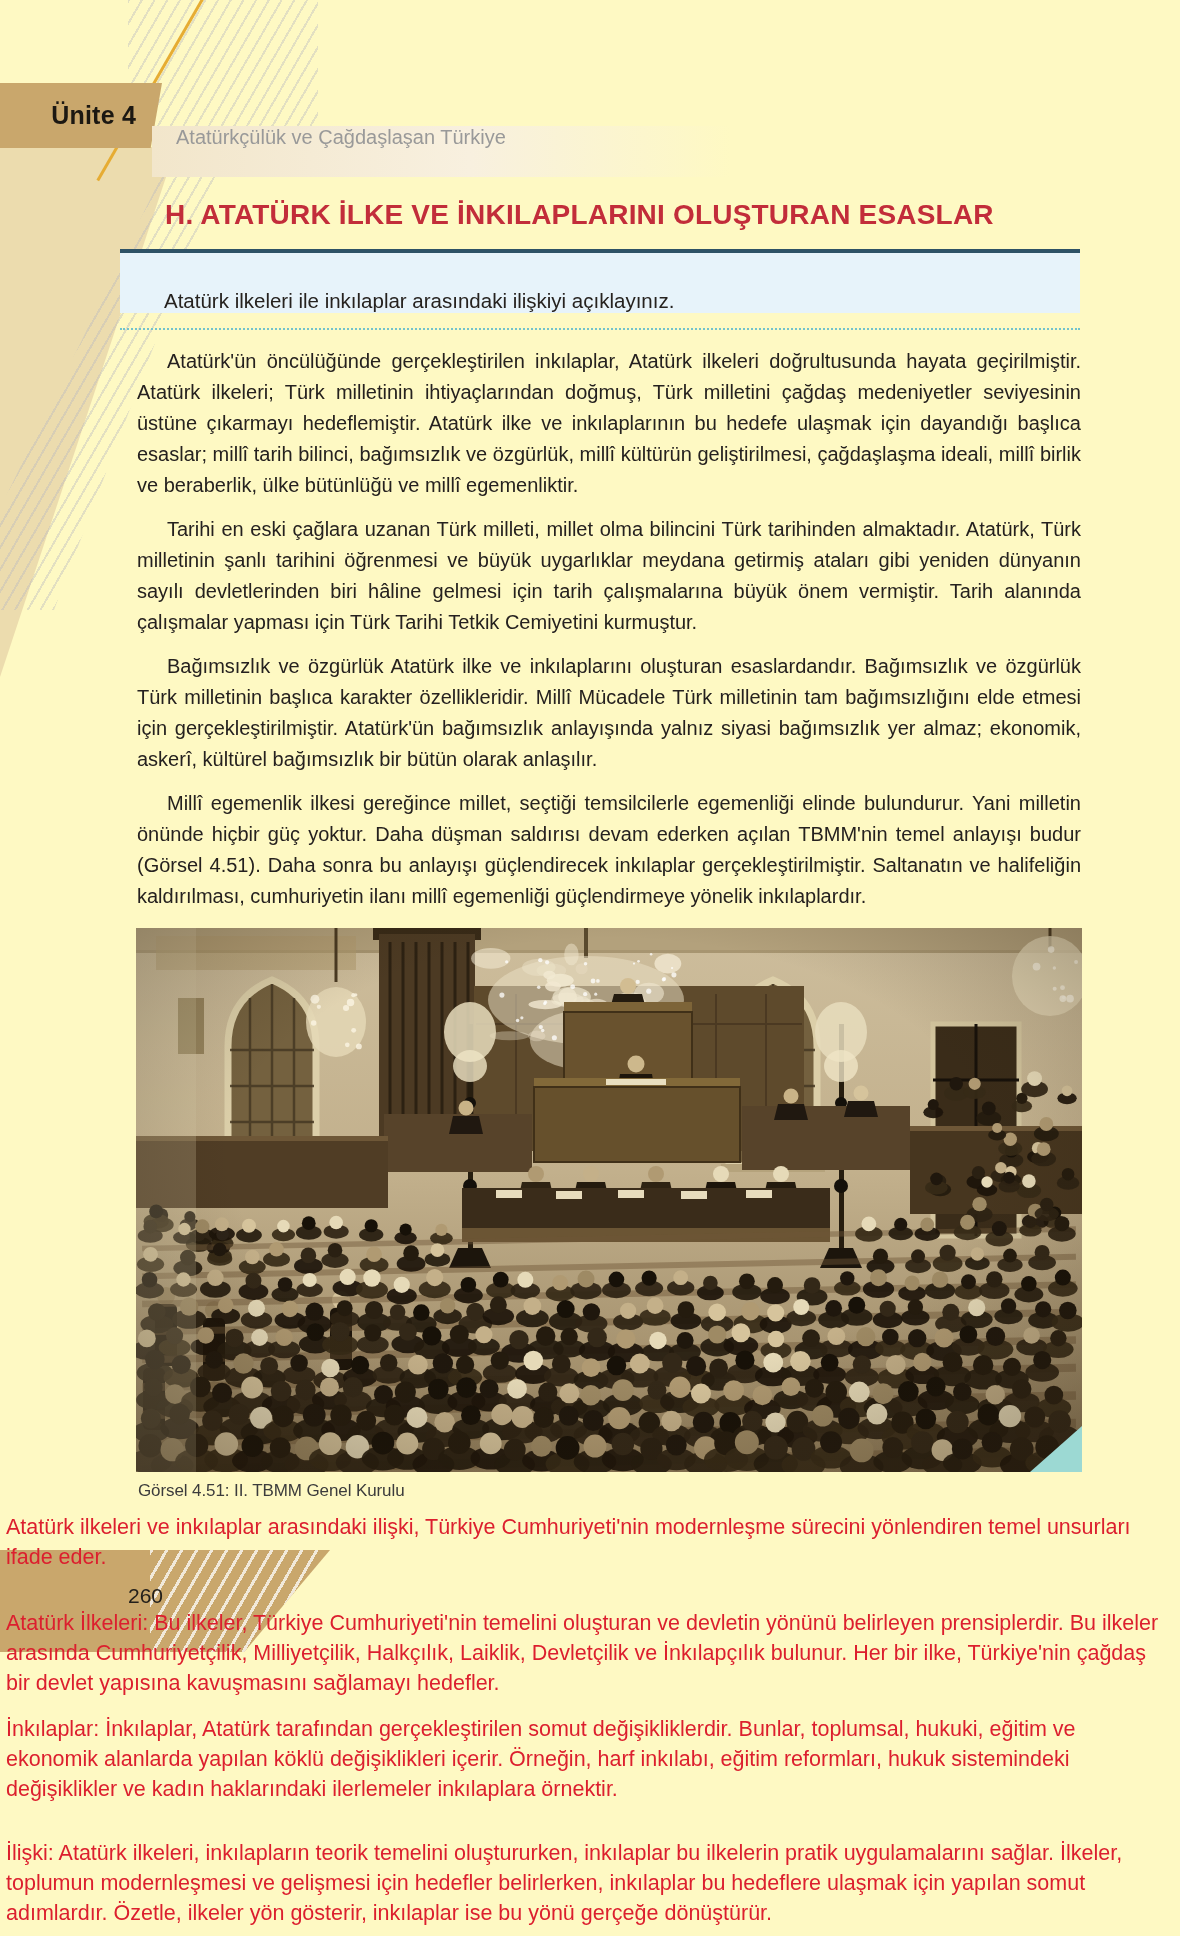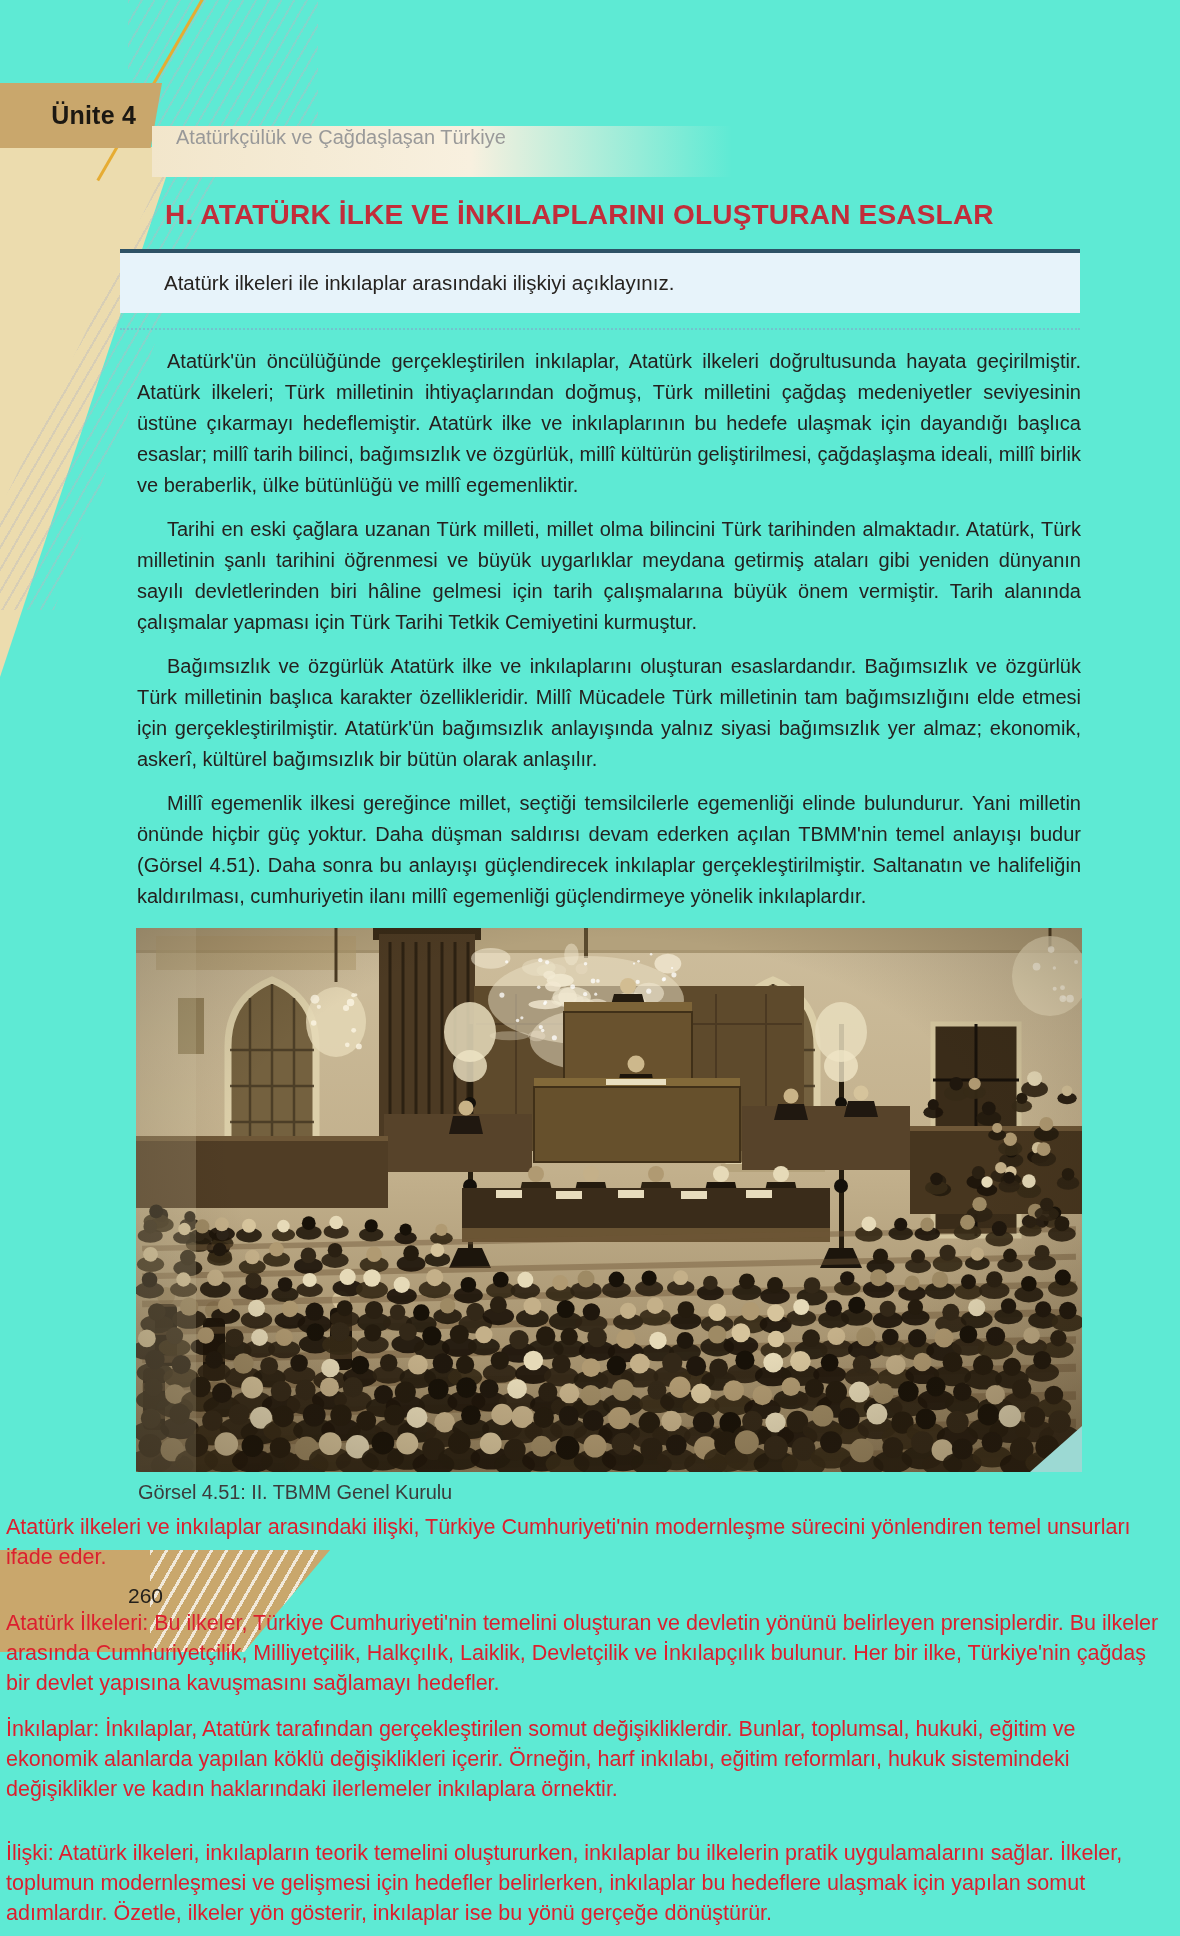--- a/index.html
+++ b/index.html
@@ -1,17 +1,17 @@
 <!DOCTYPE html>
 <html lang="tr" style="--c-tan: #c9a76c; --c-beige: #ecdcae; --c-gold: #e6ac33; --c-red_heading: #c22d3a; --c-red_note: #dc1f2e; --c-teal_rule: #2e5266; --c-box_blue: #e7f3fa; --c-dotted_teal: #72c3cd; --c-corner_teal: #9cd9d3; --c-subtitle_gray: #999999;"><head>
 <meta charset="utf-8">
 <style>
   html,body{margin:0;padding:0;background:#ffffff;}
   .page{
-    position:relative;width:1180px;height:1936px;background:#5eead4;overflow:hidden;
+    position:relative;width:1180px;height:1936px;background:#fef9c3;overflow:hidden;
     font-family:"Liberation Sans", sans-serif;color:#25211f;
   }
   
   .stripes{
     background:repeating-linear-gradient(120deg, rgba(185,185,192,.40) 0 2px, rgba(255,255,255,0) 2px 11px);
   }
   .stripes-top{position:absolute;left:128px;top:0;width:190px;height:150px;}
   .stripes-left{position:absolute;left:0;top:150px;width:300px;height:460px;
     clip-path:polygon(58% 0,76% 0,18% 100%,0 100%,0 78%);}
   .beige-wedge{position:absolute;left:0;top:147px;width:176px;height:530px;
@@ -25,32 +25,32 @@
   .subtitle-band{position:absolute;left:152px;top:126px;width:580px;height:51px;
     background:linear-gradient(90deg,#f2e6cb 0%,#f8f0df 55%,rgba(250,245,235,0) 100%);
     display:flex;align-items:flex-start;padding-left:24px;box-sizing:border-box;}
   .subtitle-band span{color:var(--c-subtitle_gray,#999999);font-size:20px;}
   
   .main-heading{position:absolute;left:165px;top:199px;width:940px;margin:0;
     color:var(--c-red_heading,#c22d3a);font-size:28px;font-weight:bold;letter-spacing:.2px;}
   .rule-top{position:absolute;left:120px;top:249px;width:960px;height:4px;
     background:var(--c-teal_rule,#2e5266);}
   .question-box{position:absolute;left:120px;top:253px;width:960px;height:60px;
-    background:var(--c-box_blue,#e7f3fa);display:flex;align-items:center;
+    background:var(--c-box_blue,#e7f3fa);display:flex;align-items:flex-end;
     padding-left:44px;box-sizing:border-box;font-size:20.5px;color:#26221f;}
   .dotted-rule{position:absolute;left:120px;top:328px;width:960px;height:0;
     border-top:2px dotted var(--c-dotted_teal,#72c3cd);}
   
   .body-text{position:absolute;left:137px;top:346px;width:944px;
     font-size:20px;line-height:31px;text-align:justify;color:#25211f;}
   .body-text p{margin:0 0 13px 0;text-indent:30px;}
   
   .photo-wrap{position:absolute;left:136px;top:928px;width:946px;height:544px;}
   .photo-wrap svg{display:block;width:946px;height:544px;}
-  .figure-caption{position:absolute;left:138px;top:1481px;font-size:20px;color:#3c3c3c;letter-spacing:-.1px;}
+  .figure-caption{position:absolute;left:138px;top:1481px;font-size:17px;color:#3c3c3c;letter-spacing:-.1px;}
   
   .red-note{position:absolute;left:6px;width:1166px;color:var(--c-red_note,#dc1f2e);
     font-size:21.5px;line-height:30px;z-index:5;}
   .red-note.r1{top:1512px;}
   .red-note.r2{top:1608px;}
   .red-note.r3{top:1714px;}
   .red-note.r4{top:1838px;}
   
   .badge-page{position:absolute;left:0;top:1550px;width:330px;height:102px;
     background:var(--c-tan,#c9a76c);clip-path:polygon(0 0,100% 0,74% 100%,0 100%);z-index:1;}

